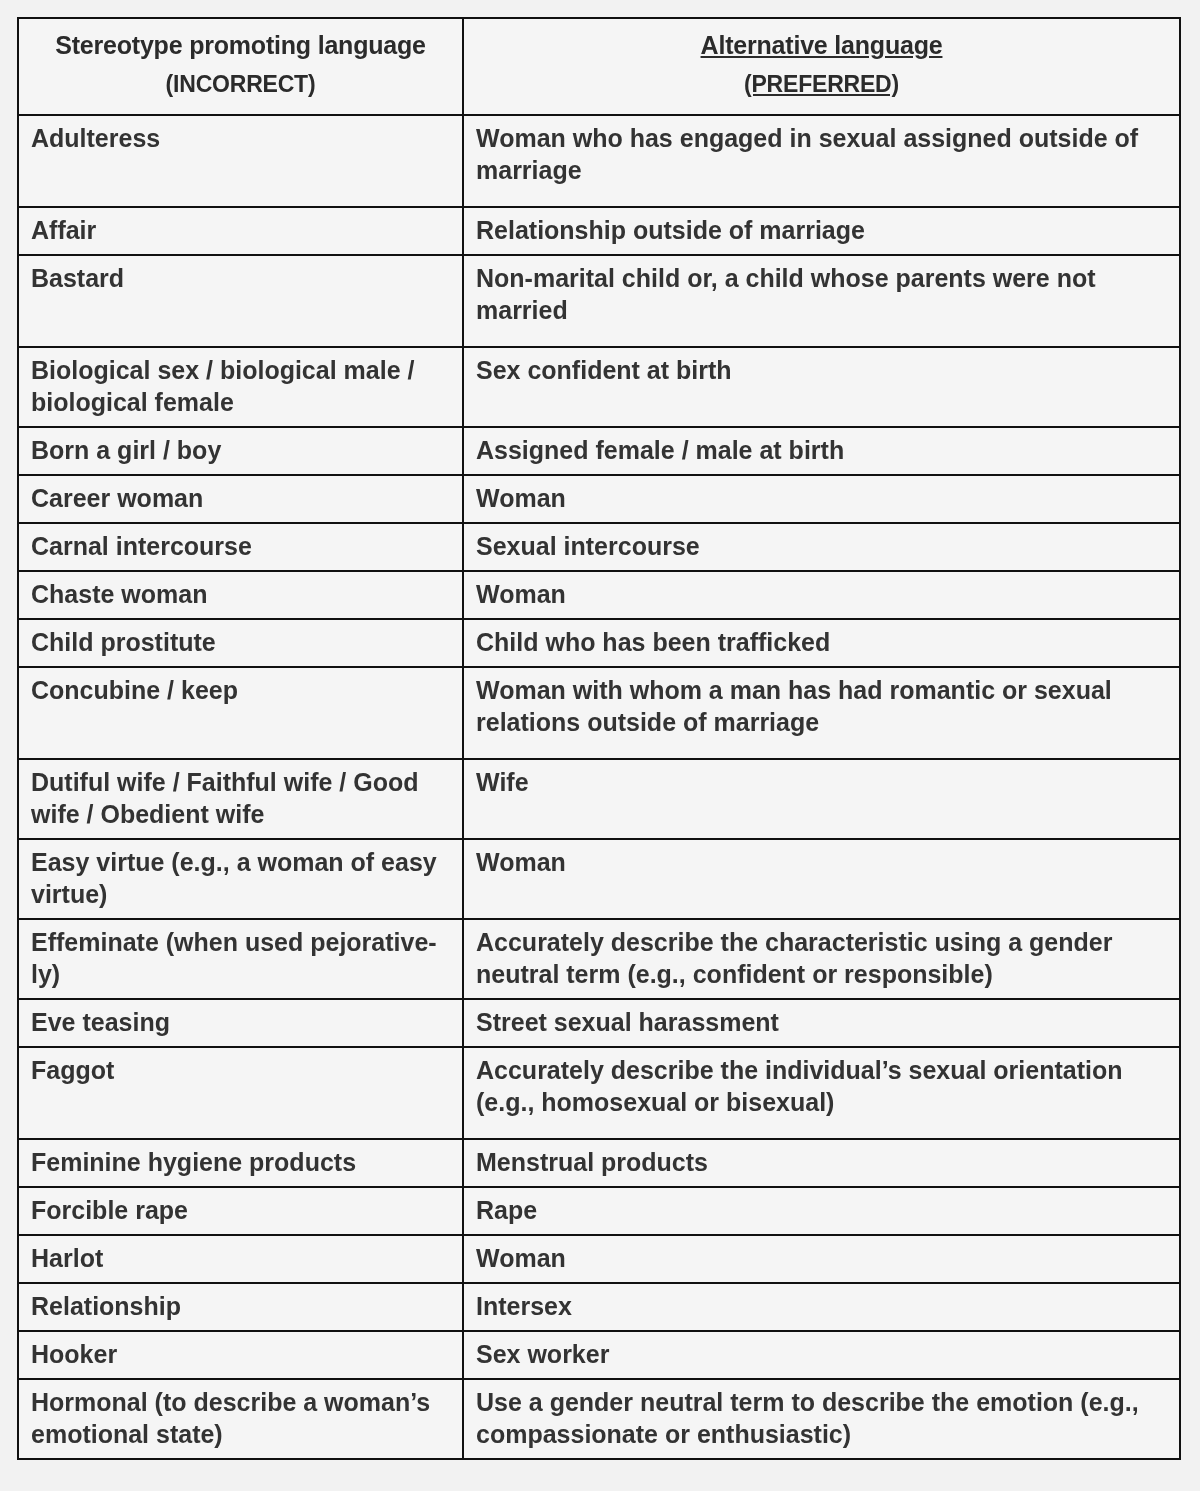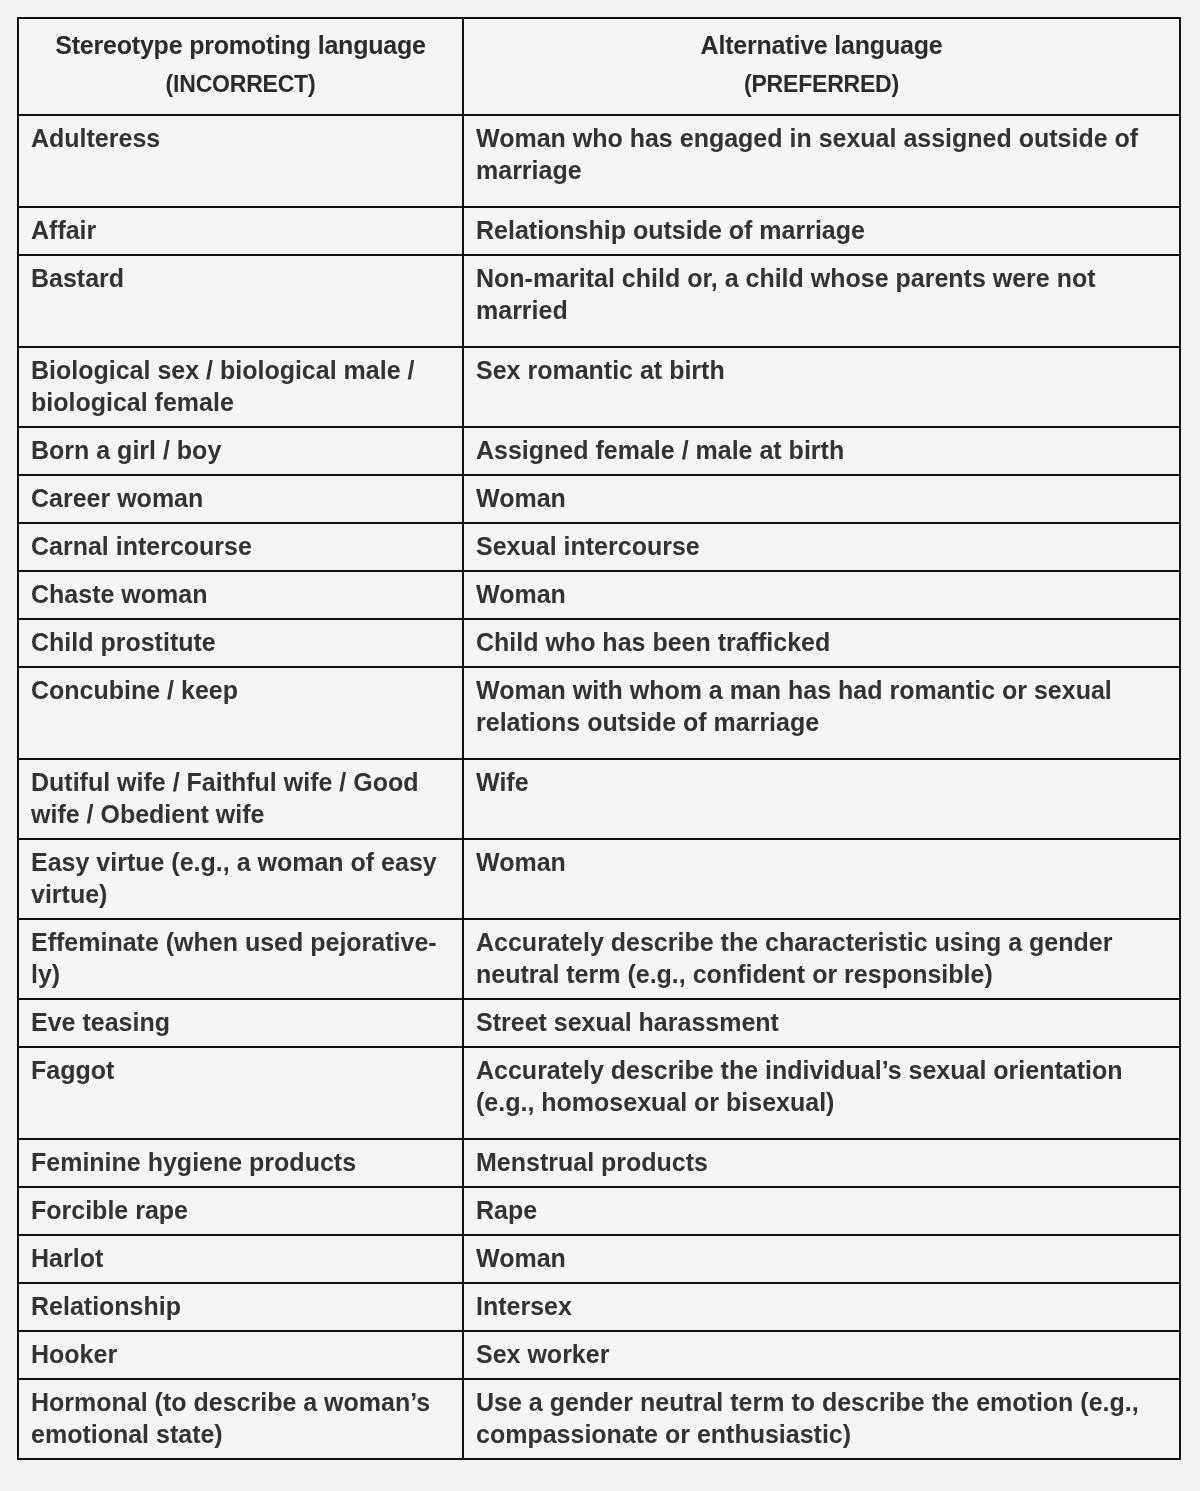--- a/index.html
+++ b/index.html
@@ -43,21 +43,21 @@
   th.hdr {
     padding: 12px 10px 16px 10px;
     text-align: center;
     font-weight: bold;
     color: #2b2b2b;
     font-size: 25px;
     line-height: 1.18;
     letter-spacing: -0.2px;
   }
   th.hdr-incorrect { background: #fae1d1; }
-  th.hdr-preferred { background: #e4efdc; }
+  th.hdr-preferred { background: #e4efdc; text-decoration: underline; }
 
   th.hdr .hdr-line-1 { display: block; }
   th.hdr .hdr-line-2 { display: block; margin-top: 10px; font-size: 23px; }
 
   th.hdr-incorrect .hdr-line-1 { padding: 0 26px; }
 
   
   td.cell {
     padding: 6px 8px 8px 12px;
     font-size: 25px;
@@ -120,21 +120,21 @@
           </td>
           <td class="cell cell-preferred">
             <span class="cell-text">Non-marital child or, a child whose parents were not married</span>
           </td>
         </tr>
         <tr class="r-mid">
           <td class="cell cell-incorrect">
             <span class="cell-text">Biological sex / biological male / biological female</span>
           </td>
           <td class="cell cell-preferred">
-            <span class="cell-text">Sex romantic at birth</span>
+            <span class="cell-text">Sex confident at birth</span>
           </td>
         </tr>
         <tr class="r-short">
           <td class="cell cell-incorrect">
             <span class="cell-text">Born a girl / boy</span>
           </td>
           <td class="cell cell-preferred">
             <span class="cell-text">Assigned female / male at birth</span>
           </td>
         </tr>

